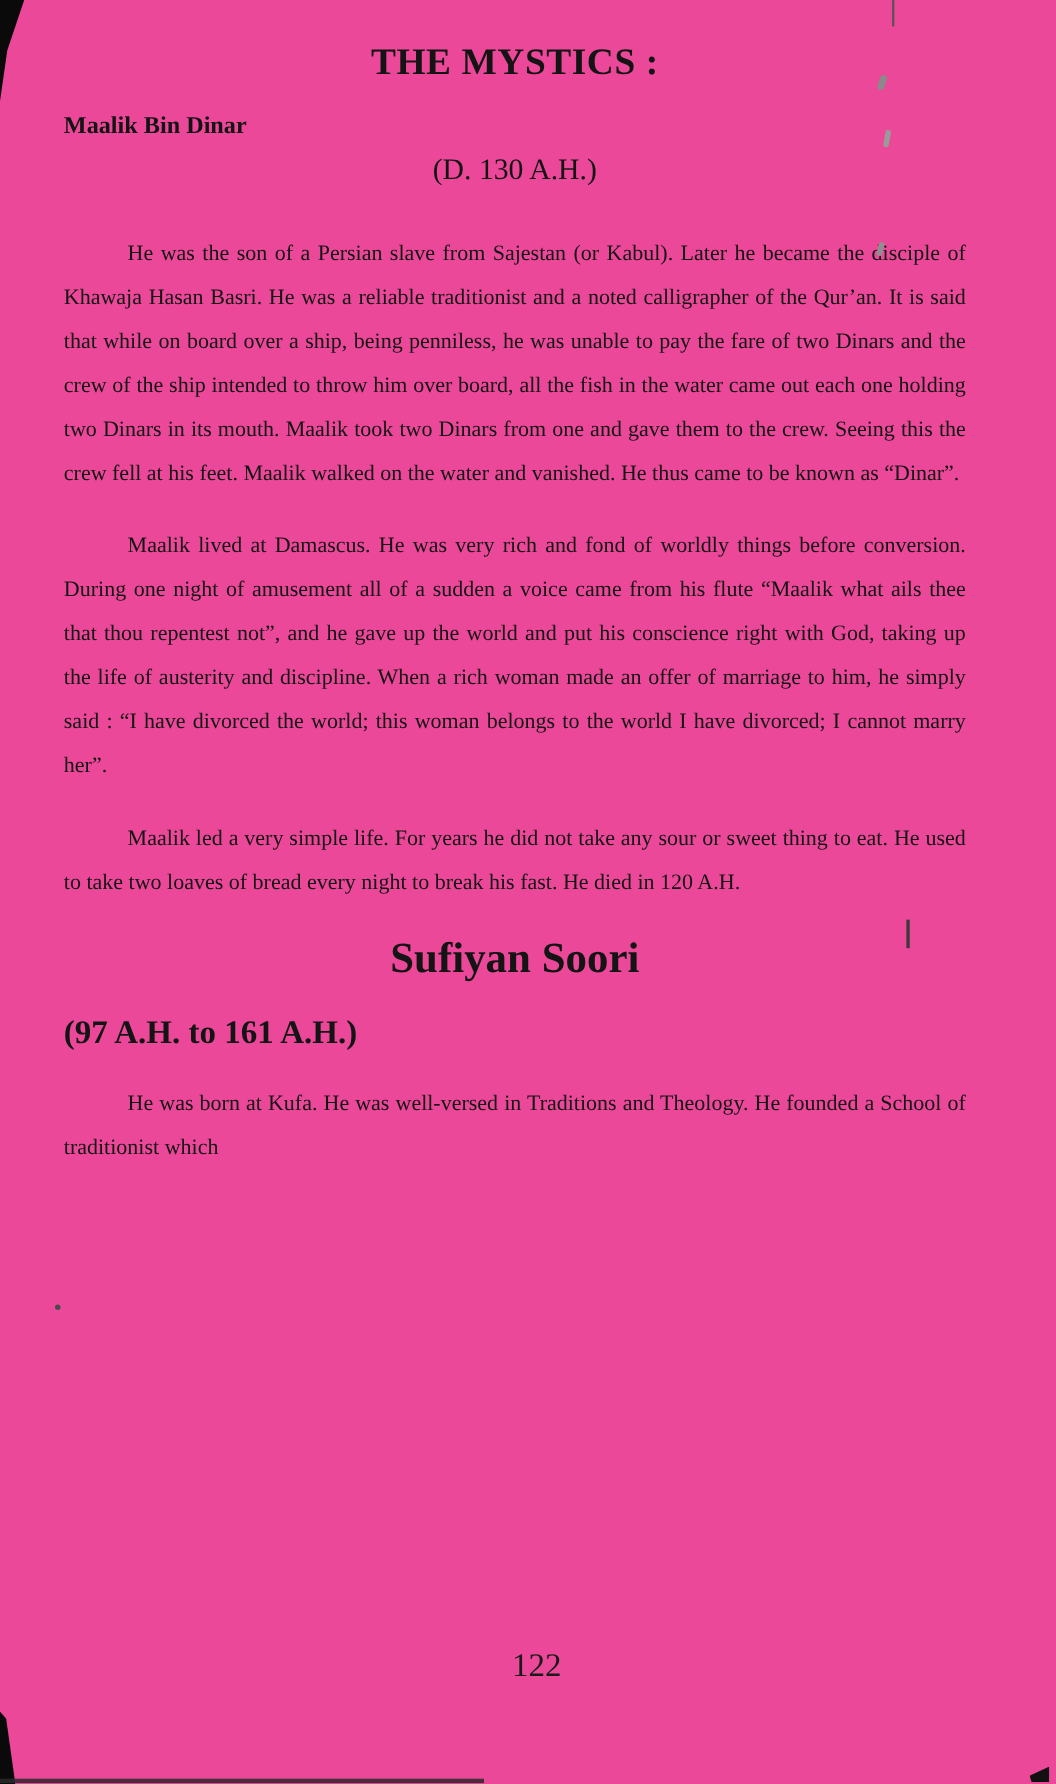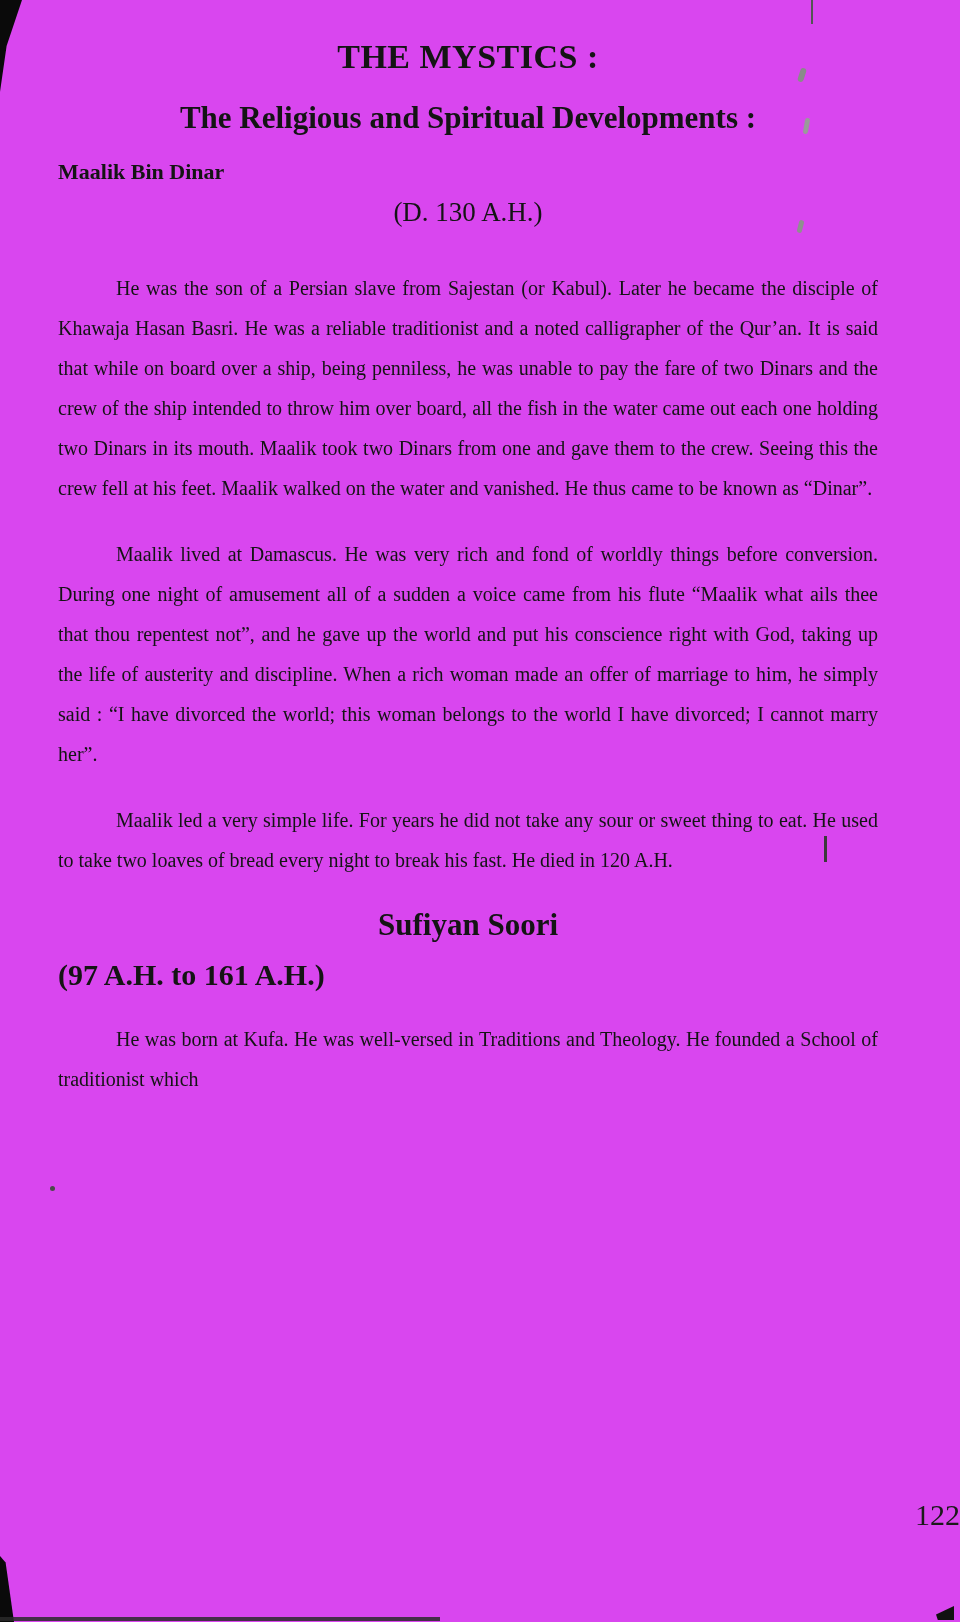--- a/index.html
+++ b/index.html
@@ -4,21 +4,21 @@
 <style>
   html, body {
     margin: 0;
     padding: 0;
     background: #ffffff;
   }
   .page {
     position: relative;
     width: 960px;
     height: 1622px;
-    background: #d946ef;
+    background: #ec4899;
     font-family: "Liberation Serif", "DejaVu Serif", serif;
     color: #141414;
     overflow: hidden;
     box-sizing: border-box;
   }
   .text-block {
     position: absolute;
     left: 58px;
     right: 82px;
     top: 38px;
@@ -46,44 +46,44 @@
   .section-subheading {
     text-align: center;
     font-weight: normal;
     font-size: 27px;
     line-height: 1.2;
     margin: 0 0 40px 0;
   }
   .section-heading-2 {
     text-align: center;
     font-weight: bold;
-    font-size: 31px;
+    font-size: 39px;
     line-height: 1.25;
-    margin: 6px 0 12px 0;
+    margin: 6px 0 24px 0;
   }
   .section-subheading-2 {
     text-align: left;
     font-weight: bold;
     font-size: 30px;
     line-height: 1.2;
     margin: 0 0 26px 0;
   }
   p.body-para {
     font-size: 20px;
     line-height: 40px;
     text-align: justify;
     text-indent: 58px;
     margin: 0 0 26px 0;
   }
   .page-number {
     position: absolute;
     left: 16px;
     right: 0;
     top: 1498px;
-    text-align: right;
+    text-align: center;
     font-size: 30px;
     color: #1a1a1a;
   }
   
   .artifact {
     position: absolute;
     background: #0a0a0a;
   }
   .art-corner-tl {
     left: 0; top: 0;
@@ -147,21 +147,20 @@
 </style>
 </head>
 <body>
 
 <div class="page">
 
   <div class="text-block">
 
     <h1 class="doc-title">THE MYSTICS :</h1>
 
-    <h2 class="doc-subtitle">The Religious and Spiritual Developments :</h2>
 
     <div class="section-heading">Maalik Bin Dinar</div>
 
     <div class="section-subheading">(D. 130 A.H.)</div>
 
     <p class="body-para">He was the son of a Persian slave from Sajestan (or Kabul). Later he became the disciple of Khawaja Hasan Basri. He was a reliable traditionist and a noted calligrapher of the Qur’an. It is said that while on board over a ship, being penniless, he was unable to pay the fare of two Dinars and the crew of the ship intended to throw him over board, all the fish in the water came out each one holding two Dinars in its mouth. Maalik took two Dinars from one and gave them to the crew. Seeing this the crew fell at his feet. Maalik walked on the water and vanished. He thus came to be known as “Dinar”.</p>
 
     <p class="body-para">Maalik lived at Damascus. He was very rich and fond of worldly things before conversion. During one night of amusement all of a sudden a voice came from his flute “Maalik what ails thee that thou repentest not”, and he gave up the world and put his conscience right with God, taking up the life of austerity and discipline. When a rich woman made an offer of marriage to him, he simply said : “I have divorced the world; this woman belongs to the world I have divorced; I cannot marry her”.</p>
 
     <p class="body-para">Maalik led a very simple life. For years he did not take any sour or sweet thing to eat. He used to take two loaves of bread every night to break his fast. He died in 120 A.H.</p>

